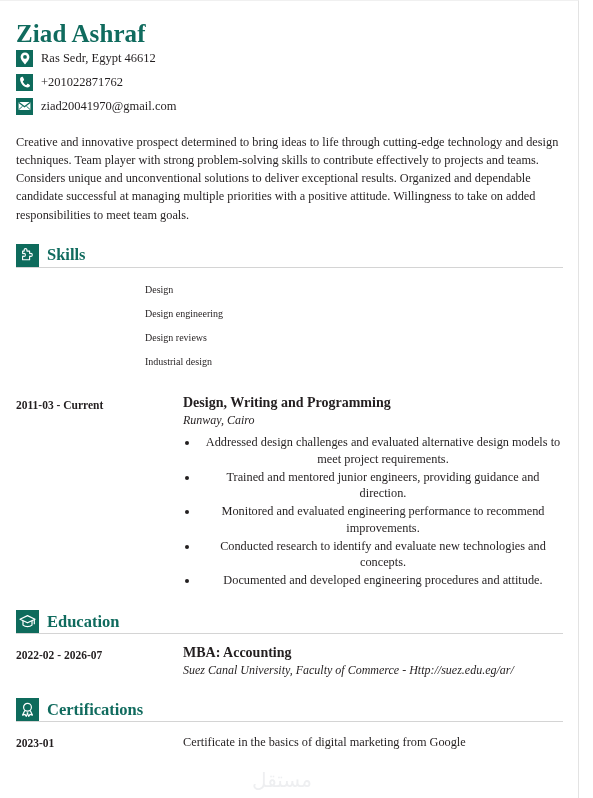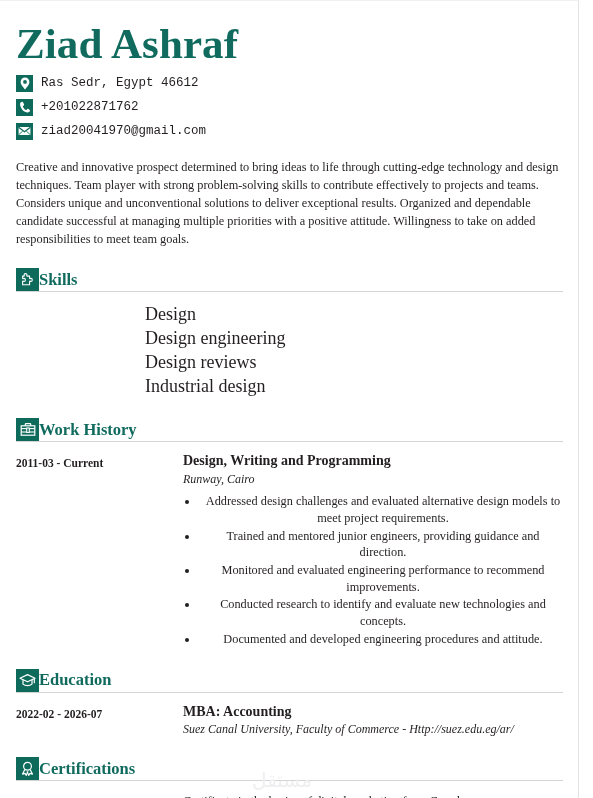--- a/index.html
+++ b/index.html
@@ -24,36 +24,36 @@
     width: 579px;
     height: 798px;
     background: #ffffff;
     border-right: 1px solid #e3e3e3;
     border-top: 1px solid #f0f0f0;
     padding: 0 14px 0 14px;
   }
 
   
   .name {
-    font-size: 43px;
+    font-size: 25px;
     font-weight: bold;
     color: #106B5E;
     letter-spacing: 0.1px;
     line-height: 1.05;
     margin: 20px 0 0 2px;
     white-space: nowrap;
   }
   .subtitle {
     font-size: 15px;
     color: #106B5E;
     margin: 6px 0 10px 2px;
     line-height: 1.2;
   }
 
-  .contact-list { margin: 6px 0 0 2px; font-family: Liberation Mono, monospace; }
+  .contact-list { margin: 0 0 0 2px; }
   .contact-row {
     display: flex;
     align-items: center;
     height: 22px;
     margin-bottom: 2px;
   }
   .ico-box {
     width: 17px;
     height: 17px;
     background: #0E6B5C;
@@ -78,20 +78,21 @@
     color: #231f20;
     margin: 16px 2px 0 2px;
     text-align: left;
   }
 
   
   .section { margin-top: 20px; }
   .section-head {
     display: flex;
     align-items: flex-end;
+    gap: 8px;
     padding-bottom: 3px;
     border-bottom: 1px solid #d4d4d4;
     margin-left: 2px;
     margin-right: 1px;
   }
   .sec-ico {
     width: 23px;
     height: 23px;
     background: #0E6B5C;
     display: flex;
@@ -110,21 +111,21 @@
     top: 1px;
   }
 
   
   .skills-list {
     margin: 10px 0 0 0;
     padding: 0;
     list-style: none;
   }
   .skill-item {
-    font-size: 18px;
+    font-size: 10px;
     color: #231f20;
     padding-left: 131px;
     height: 24px;
     line-height: 24px;
   }
 
   
   .entry {
     display: flex;
     align-items: flex-start;
@@ -256,32 +257,20 @@
     </div>
     <ul class="skills-list">
       <li class="skill-item">Design</li>
       <li class="skill-item">Design engineering</li>
       <li class="skill-item">Design reviews</li>
       <li class="skill-item">Industrial design</li>
     </ul>
   </div>
 
   <div class="section">
-    <div class="section-head">
-      <span class="sec-ico">
-        <svg width="16" height="15" viewBox="0 0 16 15">
-          <rect x="1.2" y="3.8" width="13.6" height="9.4" fill="none" stroke="#ffffff" stroke-width="1.2"></rect>
-          <path d="M5.3 3.8V2.3c0-0.4 0.3-0.7 0.7-0.7h4c0.4 0 0.7 0.3 0.7 0.7v1.5" fill="none" stroke="#ffffff" stroke-width="1.2"></path>
-          <line x1="1.2" y1="6.6" x2="14.8" y2="6.6" stroke="#ffffff" stroke-width="1.1"></line>
-          <line x1="1.2" y1="10.0" x2="14.8" y2="10.0" stroke="#ffffff" stroke-width="1.1"></line>
-          <rect x="6.7" y="6.0" width="2.6" height="4.4" fill="#0E6B5C" stroke="#ffffff" stroke-width="1.1"></rect>
-        </svg>
-      </span>
-      <span class="section-title">Work History</span>
-    </div>
 
     <div class="entry">
       <div class="entry-date">2011-03 - Current</div>
       <div class="entry-body">
         <div class="entry-title">Design, Writing and Programming</div>
         <div class="entry-sub">Runway, Cairo</div>
         <ul class="bullets">
           <li>Addressed design challenges and evaluated alternative design models to meet project requirements.</li>
           <li>Trained and mentored junior engineers, providing guidance and direction.</li>
           <li>Monitored and evaluated engineering performance to recommend improvements.</li>

